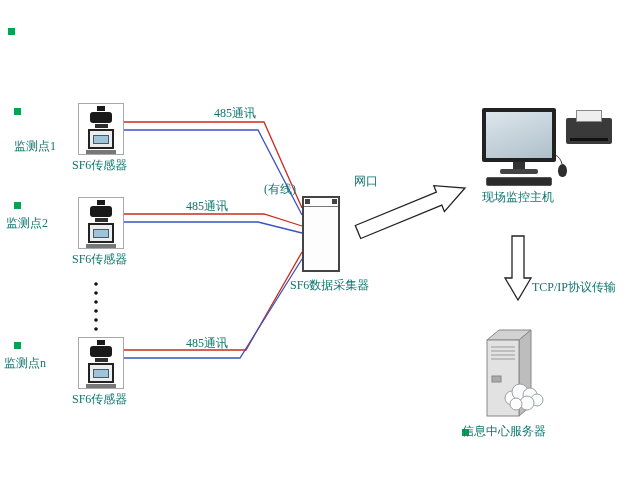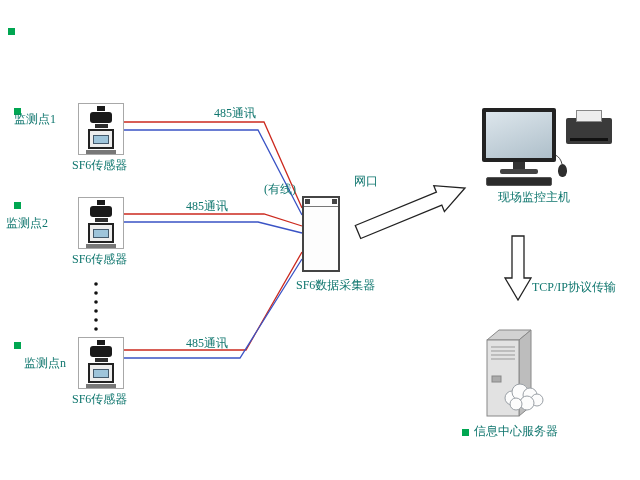--- a/index.html
+++ b/index.html
@@ -92,21 +92,21 @@
     <g fill="#fcfcfc" stroke="#9aa0a6" stroke-width="1">
       <circle cx="512" cy="398" r="7"></circle>
         <circle cx="520" cy="392" r="8"></circle>
       <circle cx="530" cy="395" r="7"></circle>
         <circle cx="537" cy="400" r="6"></circle>
       <circle cx="527" cy="403" r="7"></circle>
         <circle cx="516" cy="404" r="6"></circle>
     </g>
   </svg>
 
-  <div class="lbl" style="left:14px;top:112px">监测点1</div>
+  <div class="lbl" style="left:14px;top:139px">监测点1</div>
   <div class="sensor" style="left:78px;top:103px">
     <div class="s-cap"></div>
     <div class="s-head"></div>
     <div class="s-neck"></div>
     <div class="s-body">
         <div class="s-screen"></div>
       </div>
     <div class="s-base"></div>
   </div>
   <div class="lbl" style="left:72px;top:158px">SF6传感器</div>
@@ -118,52 +118,52 @@
     <div class="s-head"></div>
     <div class="s-neck"></div>
     <div class="s-body">
         <div class="s-screen"></div>
       </div>
     <div class="s-base"></div>
   </div>
   <div class="lbl" style="left:72px;top:252px">SF6传感器</div>
   <div class="lbl" style="left:186px;top:199px">485通讯</div>
 
-  <div class="lbl" style="left:24px;top:356px">监测点n</div>
+  <div class="lbl" style="left:4px;top:356px">监测点n</div>
   <div class="sensor" style="left:78px;top:337px">
     <div class="s-cap"></div>
     <div class="s-head"></div>
     <div class="s-neck"></div>
     <div class="s-body">
         <div class="s-screen"></div>
       </div>
     <div class="s-base"></div>
   </div>
   <div class="lbl" style="left:72px;top:392px">SF6传感器</div>
   <div class="lbl" style="left:186px;top:336px">485通讯</div>
 
   <div class="lbl" style="left:264px;top:182px">(有线)</div>
   <div class="collector">
     <div class="c-nub l"></div>
     <div class="c-nub r"></div>
     <div class="c-topline"></div>
   </div>
-  <div class="lbl" style="left:296px;top:278px">SF6数据采集器</div>
+  <div class="lbl" style="left:290px;top:278px">SF6数据采集器</div>
 
   <div class="lbl" style="left:354px;top:174px">网口</div>
   <div class="lbl" style="left:532px;top:280px">TCP/IP协议传输</div>
 
   <div class="monitor">
       <div class="screen"></div>
     </div>
   <div class="m-neck"></div>
   <div class="m-base"></div>
   <div class="keyboard"></div>
   <div class="mouse"></div>
   <div class="printer">
     <div class="p-paper"></div>
     <div class="p-slot"></div>
   </div>
-  <div class="lbl" style="left:498px;top:190px">现场监控主机</div>
+  <div class="lbl" style="left:482px;top:190px">现场监控主机</div>
 
-  <div class="lbl" style="left:474px;top:424px">信息中心服务器</div>
+  <div class="lbl" style="left:462px;top:424px">信息中心服务器</div>
 
 </div>
 
 </body></html>

